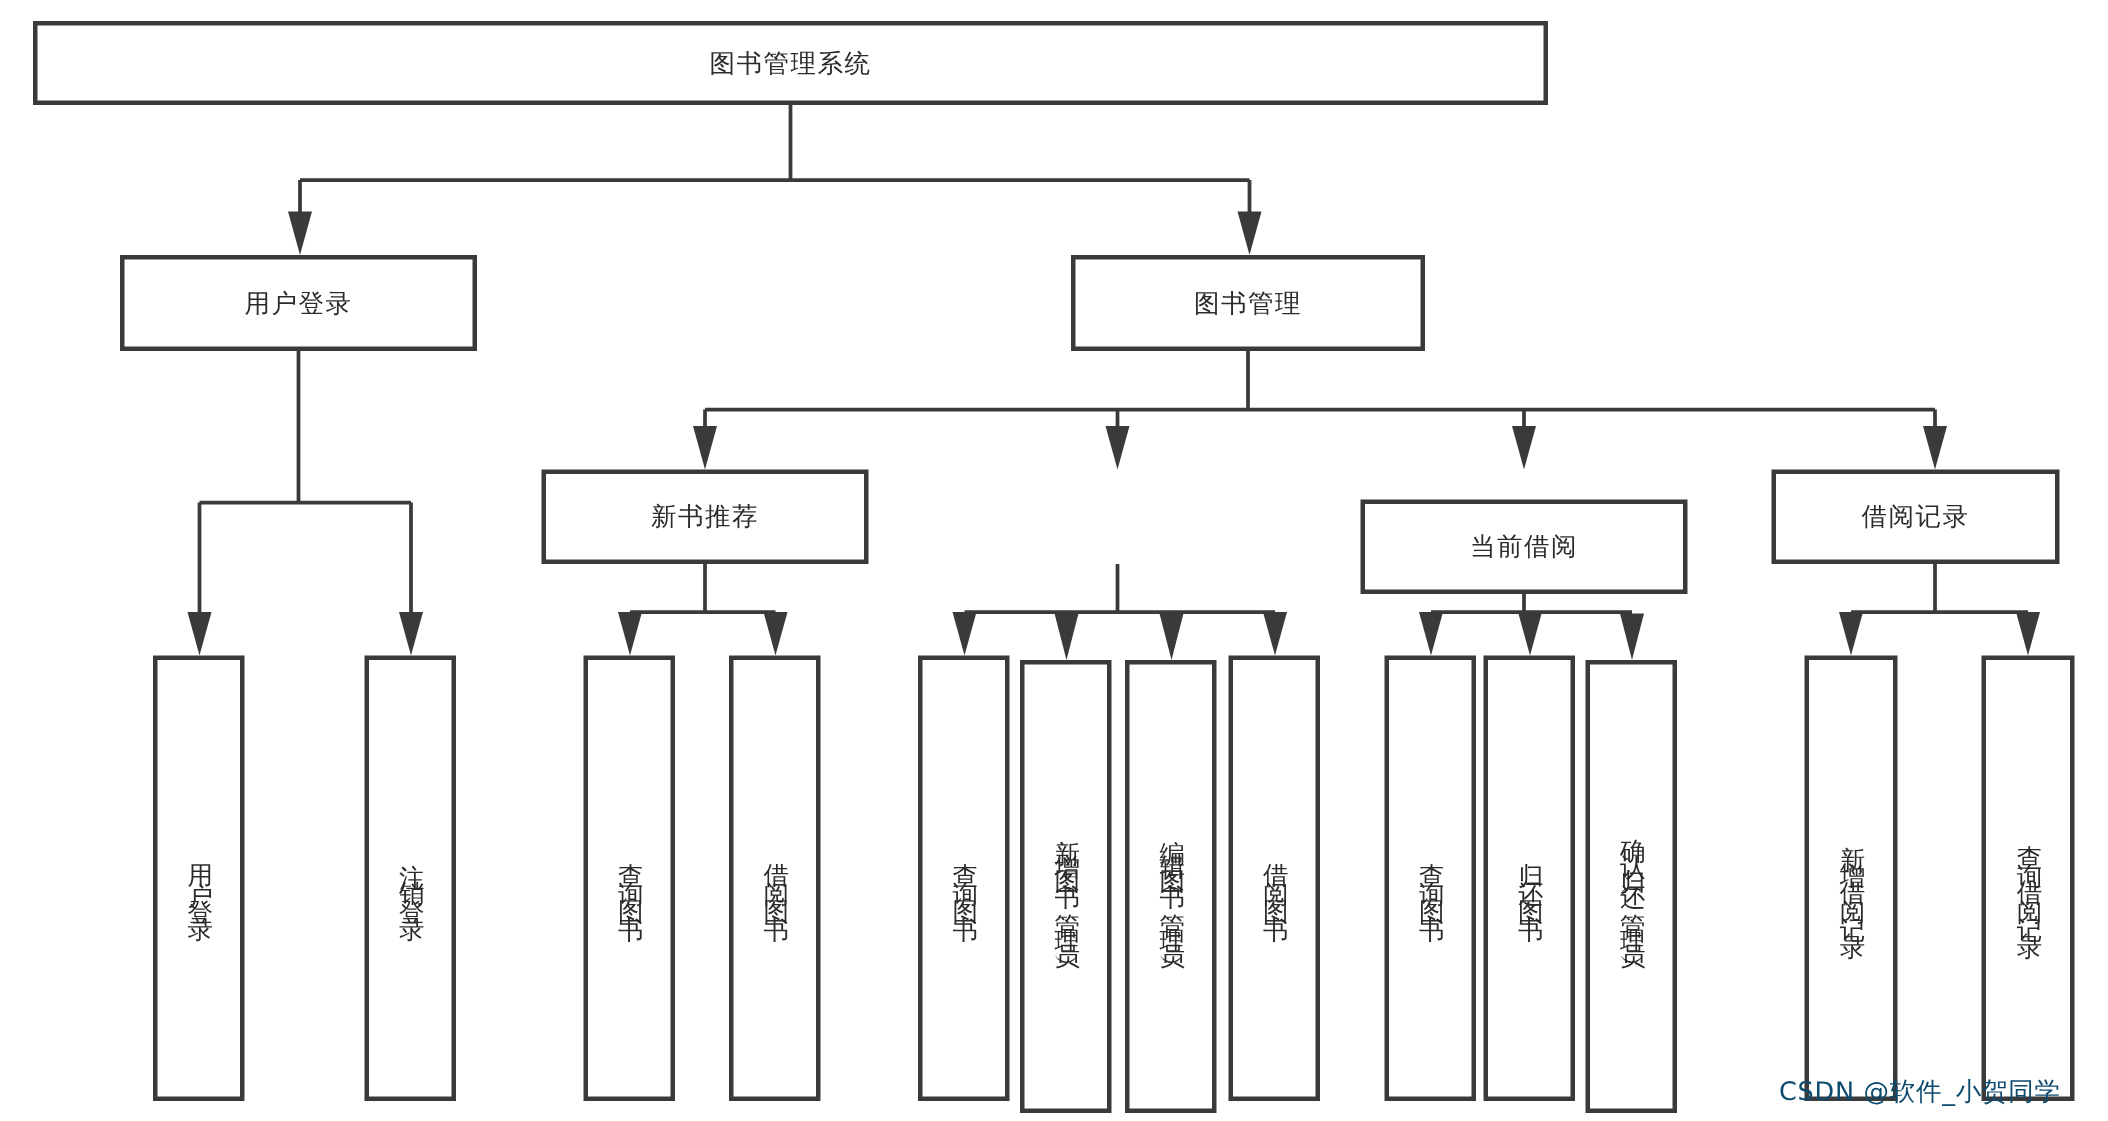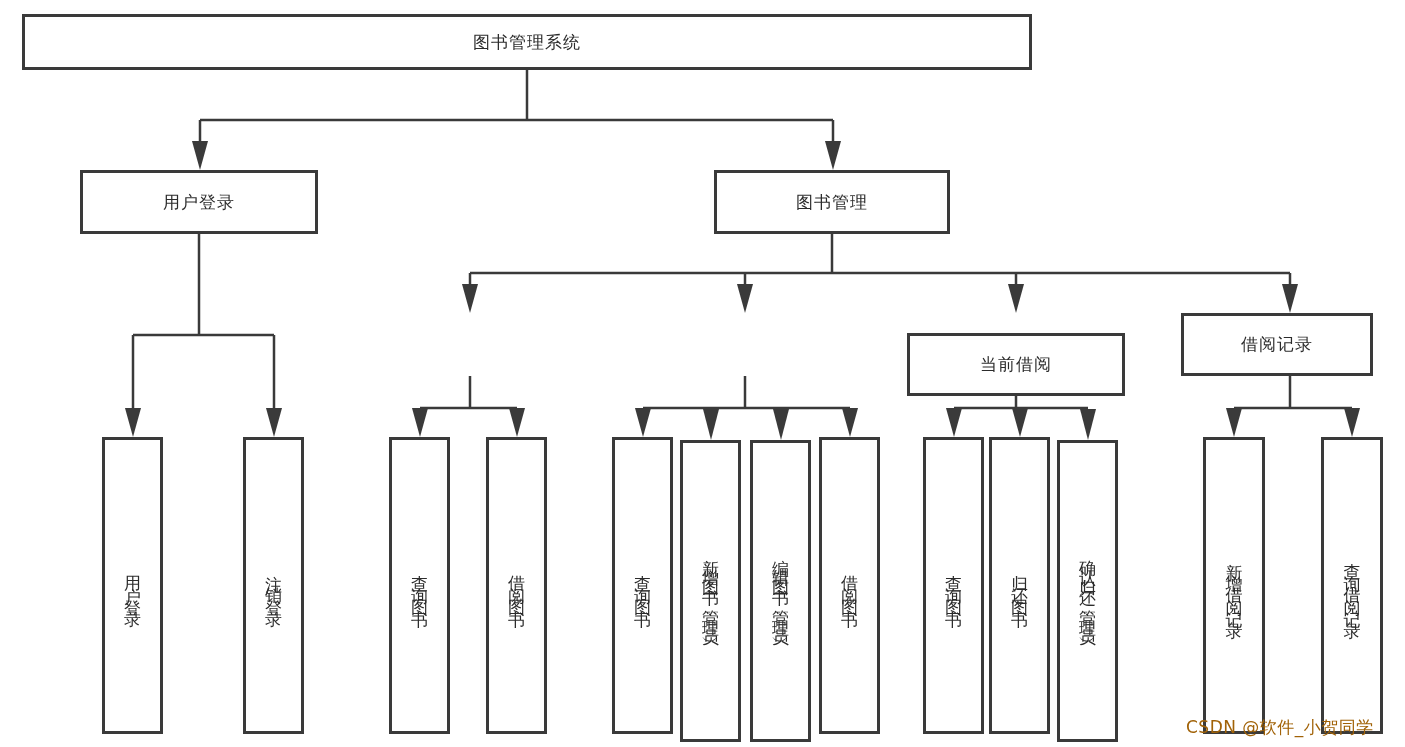--- a/index.html
+++ b/index.html
@@ -66,21 +66,21 @@
   .l10 { left:989px;  }
   .l11 { left:1057px; }
   .l12 { left:1203px; width:62px; }
   .l13 { left:1321px; width:62px; }
 
   .watermark {
     position:absolute;
     left:1186px;
     top:716px;
     font-size:17px;
-    color:#a16207;
+    color:#0c4a6e;
     letter-spacing:0.5px;
     z-index:10;
     white-space:nowrap;
   }
 </style>
 </head>
 <body>
 
 <div class="canvas">
 
@@ -147,20 +147,21 @@
       <polygon points="1226,408 1242,408 1234,437" fill="#3a3a3a" stroke="none"></polygon>
       <polygon points="1344,408 1360,408 1352,437" fill="#3a3a3a" stroke="none"></polygon>
     </g>
   </svg>
 
   <div class="node n-root">图书管理系统</div>
 
   <div class="node n-ul">用户登录</div>
   <div class="node n-bm">图书管理</div>
 
+  <div class="node n-nr">新书推荐</div>
   <div class="node n-cb">当前借阅</div>
   <div class="node n-br">借阅记录</div>
 
   <div class="node node-v leaf l1">用户登录</div>
   <div class="node node-v leaf l2">注销登录</div>
 
   <div class="node node-v leaf l3">查询图书</div>
   <div class="node node-v leaf l4">借阅图书</div>
 
   <div class="node node-v leaf l5">查询图书</div>

